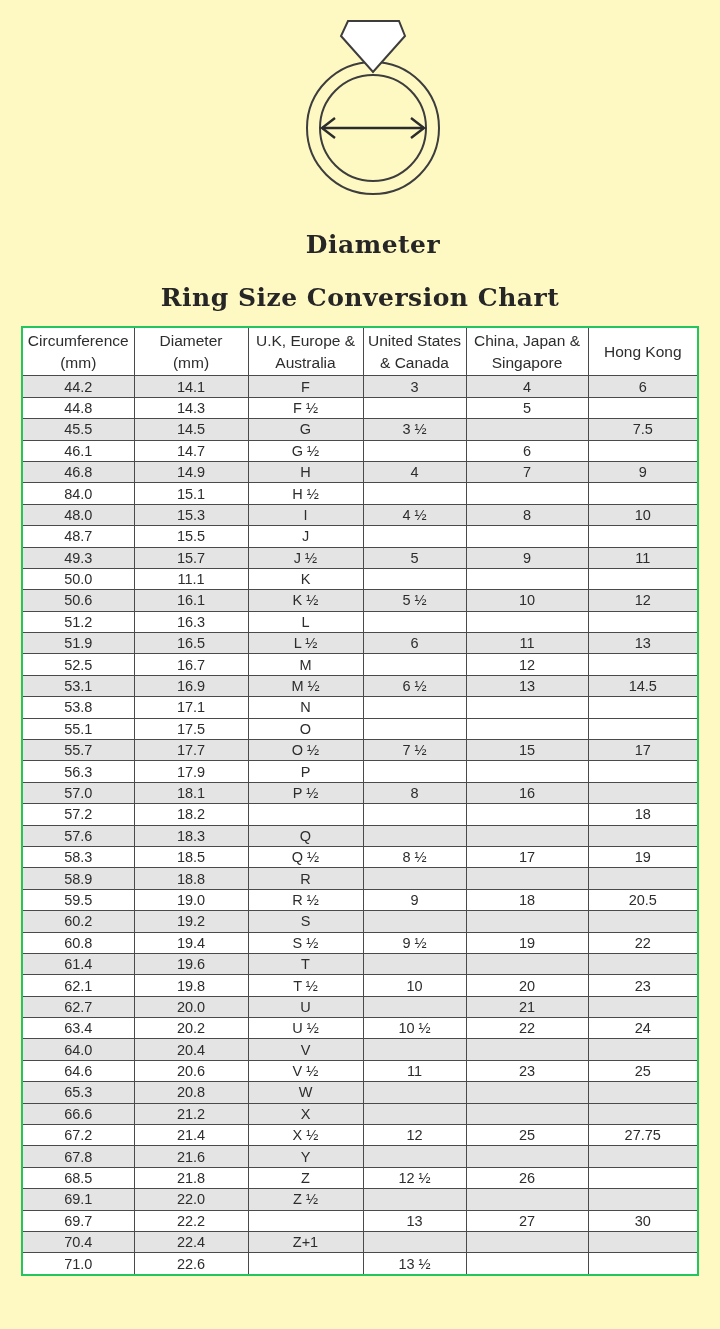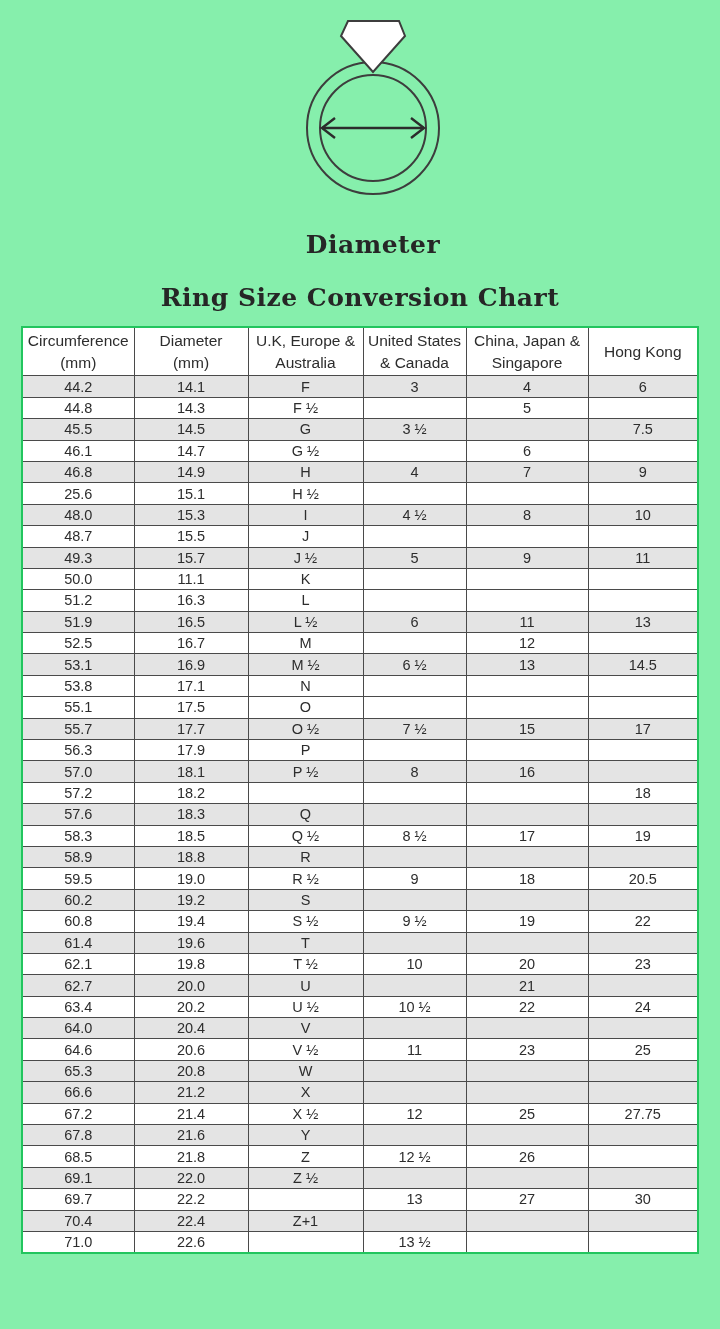--- a/index.html
+++ b/index.html
@@ -4,21 +4,21 @@
 <style>
   html, body {
     margin: 0;
     padding: 0;
     background: #ffffff;
   }
   .page {
     position: relative;
     width: 720px;
     height: 1329px;
-    background: #86efac;
+    background: #fef9c3;
     overflow: hidden;
     font-family: "Liberation Sans", sans-serif;
     color: #2d2d2d;
   }
   .hero {
     width: 720px;
     height: 208px;
     padding-top: 8px;
     box-sizing: content-box;
     text-align: center;
@@ -164,21 +164,21 @@
         </tr>
         <tr class="striped">
           <td>46.8</td>
           <td>14.9</td>
           <td>H</td>
           <td>4</td>
           <td>7</td>
           <td>9</td>
         </tr>
         <tr>
-          <td>25.6</td>
+          <td>84.0</td>
           <td>15.1</td>
           <td>H ½</td>
           <td></td>
           <td></td>
           <td></td>
         </tr>
         <tr class="striped">
           <td>48.0</td>
           <td>15.3</td>
           <td>I</td>
@@ -203,20 +203,28 @@
           <td>11</td>
         </tr>
         <tr>
           <td>50.0</td>
           <td>11.1</td>
           <td>K</td>
           <td></td>
           <td></td>
           <td></td>
         </tr>
+        <tr class="striped">
+          <td>50.6</td>
+          <td>16.1</td>
+          <td>K ½</td>
+          <td>5 ½</td>
+          <td>10</td>
+          <td>12</td>
+        </tr>
         <tr>
           <td>51.2</td>
           <td>16.3</td>
           <td>L</td>
           <td></td>
           <td></td>
           <td></td>
         </tr>
         <tr class="striped">
           <td>51.9</td>

